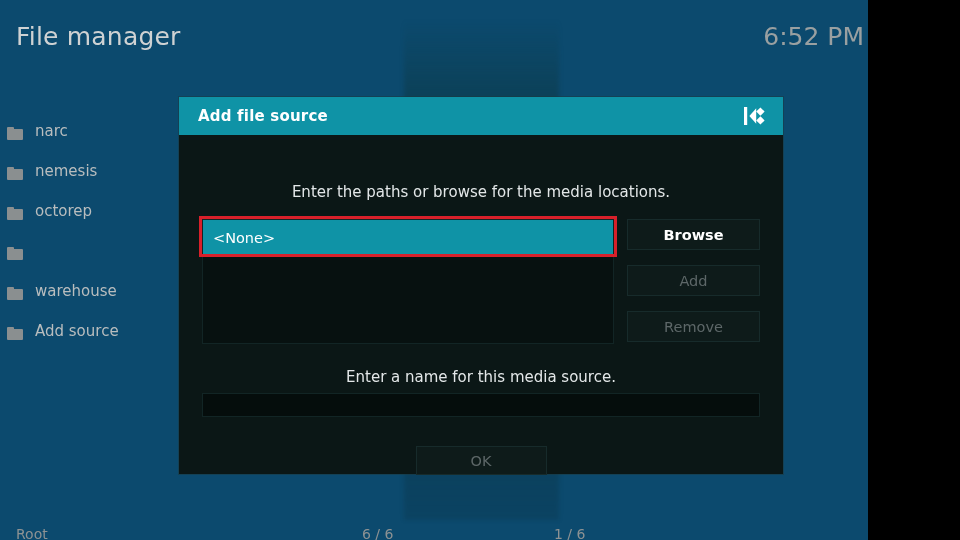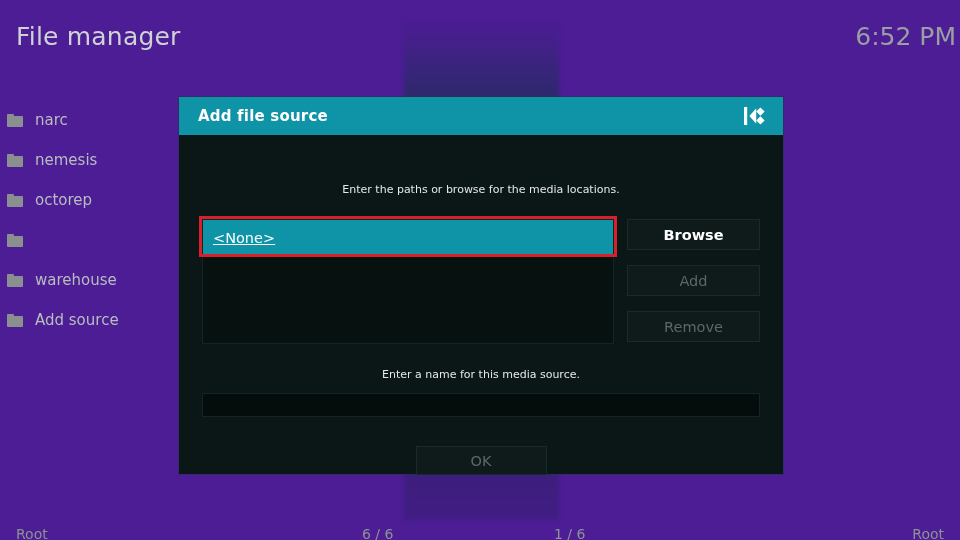--- a/index.html
+++ b/index.html
@@ -6,22 +6,22 @@
 
   html, body {
     width:960px; height:540px;
     background:#000;
     overflow:hidden;
     font-family:"DejaVu Sans", sans-serif;
   }
 
   #screen {
     position:relative;
-    width:960px; height:540px;
-    background:#4c1d95;
+    width:868px; height:540px;
+    background:#0c4a6e;
     overflow:hidden;
   }
 
   
   .bg-panel {
     position:absolute;
     left:404px; top:20px;
     width:155px; height:500px;
     background:linear-gradient(180deg,
        rgba(11,40,46,0.0) 0%,
@@ -51,21 +51,21 @@
   
   .sidebar {
     position:absolute;
     left:0; top:100px;
     width:178px;
   }
   .side-item {
     position:relative;
     height:40px;
     display:flex;
-    align-items:center;
+    align-items:flex-end;
     padding-left:7px;
   }
   .folder-icon {
     width:16px; height:13px;
     position:relative;
     flex:0 0 auto;
     margin-right:12px;
   }
   .folder-icon::before {
     content:"";
@@ -134,21 +134,21 @@
 
   .dialog-body {
     position:relative;
     height:339px;
   }
 
   .hint {
     position:absolute;
     left:0; width:604px;
     text-align:center;
-    font-size:11px;
+    font-size:15px;
     color:#e3e7e8;
   }
   .hint-paths { top:48px; }
   .hint-name  { top:233px; }
 
   
   .paths-panel {
     position:absolute;
     left:23px; top:84px;
     width:412px; height:125px;
@@ -162,21 +162,20 @@
     display:flex;
     align-items:center;
   }
   .path-row.selected {
     background:#0f93a6;
   }
   .path-text {
     margin-left:10px;
     font-size:14.5px;
     color:#ffffff;
-    text-decoration:underline;
   }
   
   .annotation-box {
     position:absolute;
     left:20px; top:81px;
     width:418px; height:41px;
     border:3px solid #d8202a;
     pointer-events:none;
   }
 

